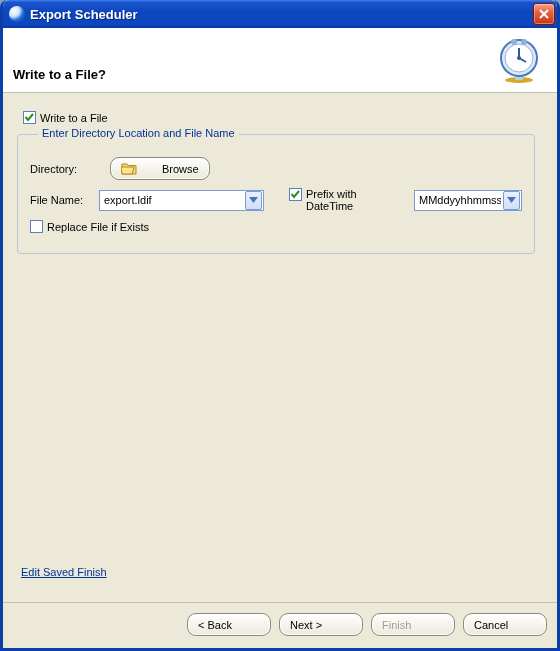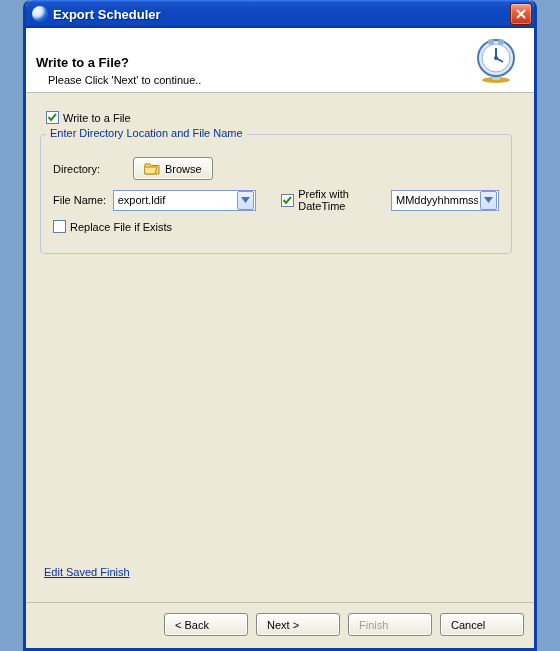--- a/index.html
+++ b/index.html
@@ -8,21 +8,21 @@
     --xp-title-text:#ffffff;
     --wizard-bg:#ece9d8;
     --header-bg:#ffffff;
     --field-blue:#003399;
     --drop-arrow:#5b7fb8;
   }
   *{box-sizing:border-box}
   html,body{margin:0;padding:0;background:#7da2cc;font-family:Tahoma,Arial,sans-serif;font-size:11px}
   
   .window{
-    width:514px;height:651px;margin:0 auto;
+    width:560px;height:651px;margin:0 auto;
     background:var(--wizard-bg);
     border:3px solid #0a3fa8;
     border-top:none;
     border-radius:8px 8px 0 0;
     display:flex;flex-direction:column;
     position:relative;
     overflow:hidden;
   }
   .titlebar{
     height:28px;
@@ -74,51 +74,52 @@
     width:13px;height:13px;border:1px solid #5b7fb8;background:#fff;margin-right:4px;
     display:flex;align-items:center;justify-content:center;font-size:11px;color:#298a1f;font-weight:bold;line-height:1;
   }
   
   .group{
     border:1px solid #b8c8d8;border-radius:4px;
     margin:4px 2px 0 2px;position:relative;padding:14px 12px 14px 12px;
     background:var(--wizard-bg);
   }
   .group .legend{
-    position:absolute;top:-8px;left:5px;background:var(--wizard-bg);
+    position:absolute;top:-8px;left:20px;background:var(--wizard-bg);
     padding:0 4px;color:var(--field-blue);font-size:11px;
   }
   .form-row{display:flex;align-items:center;margin:8px 0}
   .form-row>label{width:72px;color:#000}
   .combo,.dropdown{
     background:#fff;border:1px solid #7b9bd1;height:21px;
     display:flex;align-items:center;padding:0 0 0 4px;position:relative;
   }
   .combo .val,.dropdown .val{flex:1 1 auto;white-space:nowrap;overflow:hidden}
   .drop-btn{
     width:17px;height:19px;margin:0 1px 0 2px;flex:0 0 auto;
     background:linear-gradient(to bottom,#e8f0ff,#cfe0f7);
     border:1px solid #7b9bd1;border-radius:2px;
     display:flex;align-items:center;justify-content:center;
   }
   .drop-btn svg{display:block}
   .btn{
     height:23px;min-width:76px;
     background:linear-gradient(to bottom,#fefefe,#eceadc);
-    border:1px solid #8a8a7a;border-radius:3px;
+    border:1px solid #8a8a7a;border-radius:9px;
     display:inline-flex;align-items:center;justify-content:flex-start;
     padding:0 10px;font-size:11px;color:#000;
     box-shadow:inset 0 0 0 1px #fff;
+    gap:20px;
   }
   .btn.disabled{color:#a0a090}
   .btn .ic{margin-right:5px;display:inline-flex}
   .browse-btn{min-width:78px;margin-left:8px}
   .filename-combo{width:172px}
   .dir-combo{flex:1 1 auto;margin-right:0}
-  .prefix-wrap{display:flex;align-items:center;margin-left:25px}
+  .prefix-wrap{display:flex;margin-left:25px}
   .fmt-drop{width:108px;margin-left:12px}
   
   .link-row{margin-top:auto;padding:0 0 18px 6px}
   .link{color:#003399;text-decoration:underline;cursor:default}
   
   .footer{
     border-top:1px solid #c0c0b0;
     padding:10px 10px 12px 2px;
     display:flex;justify-content:flex-end;gap:8px;
     background:var(--wizard-bg);
@@ -137,21 +138,20 @@
       <svg width="10" height="10" viewBox="0 0 10 10">
         <line x1="1" y1="1" x2="9" y2="9" stroke="#fff" stroke-width="2"></line>
         <line x1="9" y1="1" x2="1" y2="9" stroke="#fff" stroke-width="2"></line>
       </svg>
     </span>
   </div>
 
   <div class="header">
     <div class="txt">
       <h1>Write to a File?</h1>
-      <p>Please Click 'Next' to continue..</p>
     </div>
     <svg class="clock-ic" viewBox="0 0 52 50">
       <ellipse cx="26" cy="44" rx="14" ry="3" fill="#d7a92a"></ellipse>
       <rect x="22" y="36" width="8" height="8" fill="#b7cde8"></rect>
       <circle cx="26" cy="22" r="18" fill="#dce9f7" stroke="#4a78b8" stroke-width="2"></circle>
       <circle cx="26" cy="22" r="14" fill="#ffffff" stroke="#8fb2db" stroke-width="1"></circle>
       <circle cx="21" cy="6" r="3" fill="#8fb2db"></circle>
       <circle cx="31" cy="6" r="3" fill="#8fb2db"></circle>
       <line x1="26" y1="22" x2="26" y2="12" stroke="#2b5aa0" stroke-width="2"></line>
       <line x1="26" y1="22" x2="33" y2="26" stroke="#2b5aa0" stroke-width="2"></line>

